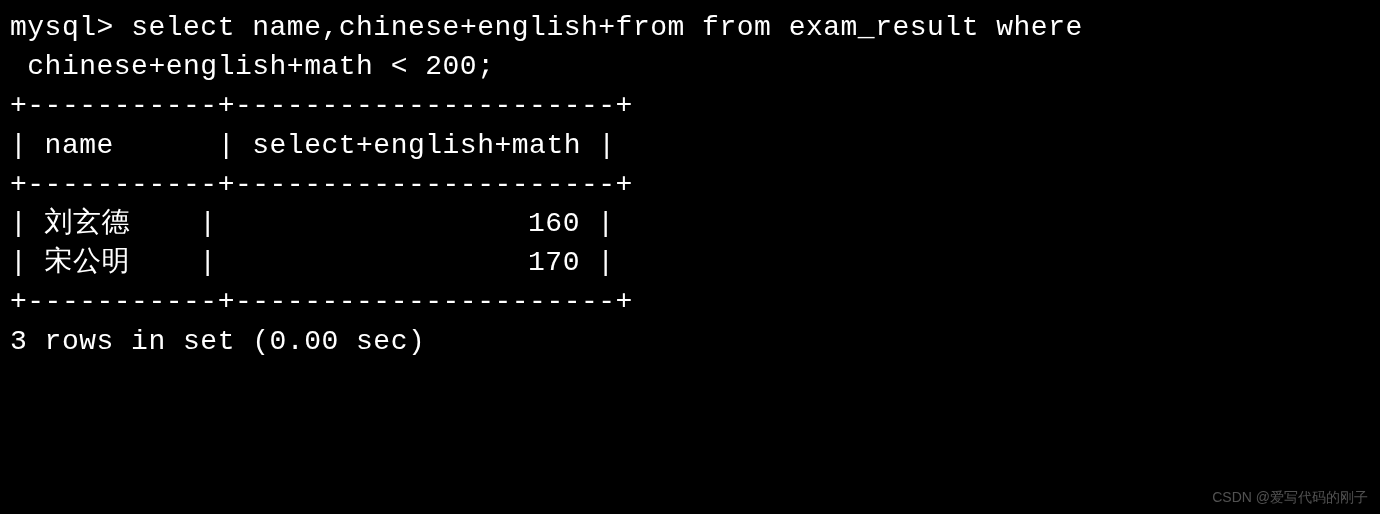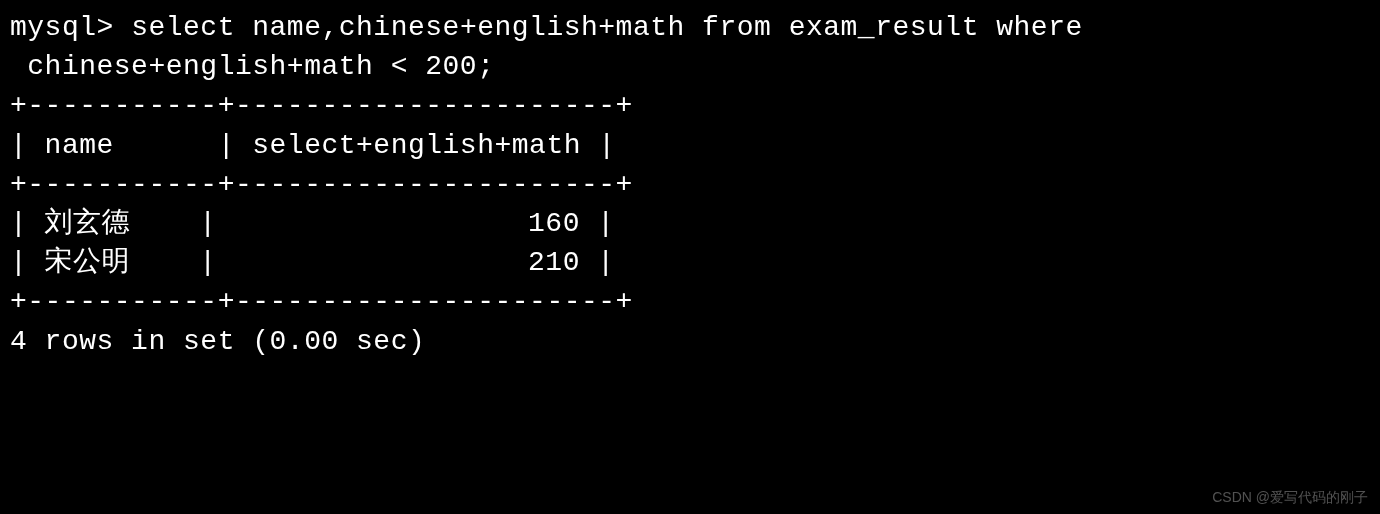--- a/index.html
+++ b/index.html
@@ -31,23 +31,23 @@
       color: rgba(180, 180, 180, 0.45);
       font-size: 14px;
       font-family: Arial, sans-serif;
       letter-spacing: 0;
       margin-left: 28px;
     }
   </style>
 </head>
 <body>
 
-<pre><span>mysql&gt; </span><span>select name,chinese+english+math from exam_result where</span>
+<pre><span>mysql&gt; </span><span>select name,chinese+english+from from exam_result where</span>
 <span> chinese+english+math &lt; 200;</span>
 <span>+-----------+----------------------+</span>
 <span>| name      | select+english+math |</span>
 <span>+-----------+----------------------+</span>
 <span>| 刘玄德    |                  160 |</span>
-<span>| 宋公明    |                  210 |</span>
+<span>| 宋公明    |                  170 |</span>
 <span>+-----------+----------------------+</span>
-<span>4 rows in set (0.00 sec)</span></pre>
+<span>3 rows in set (0.00 sec)</span></pre>
 
 <div class="watermark">CSDN @爱写代码的刚子</div>
 
 </body></html>

